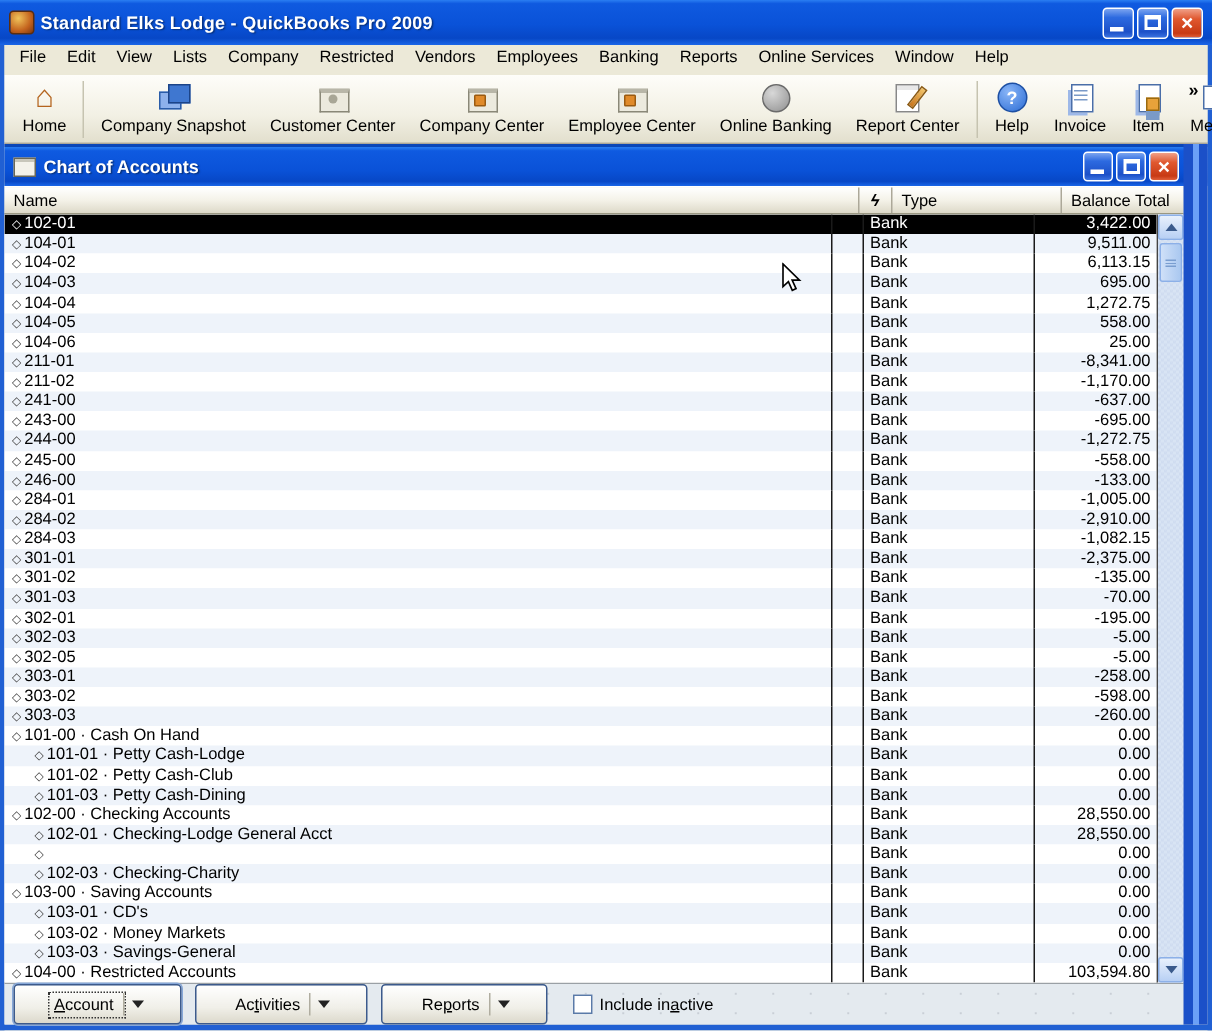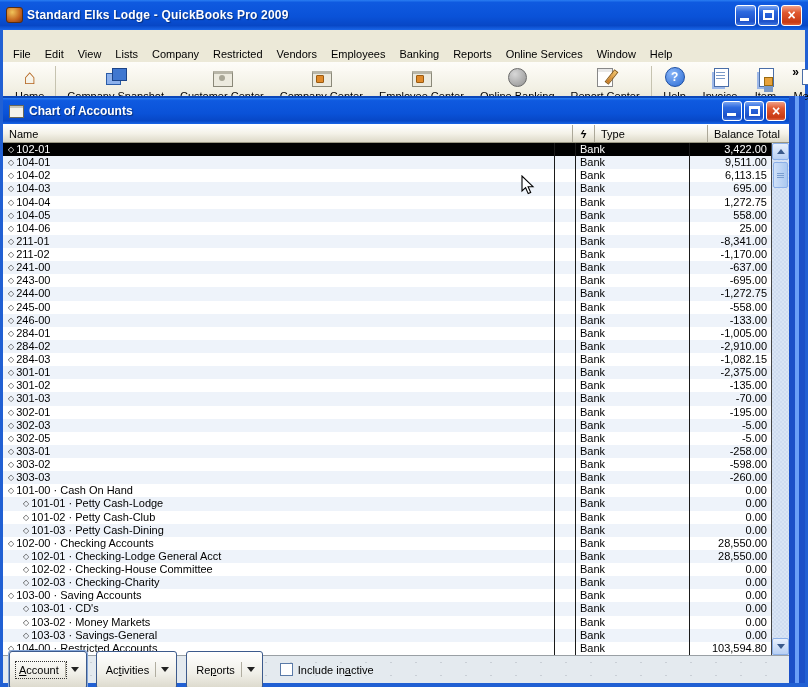--- a/index.html
+++ b/index.html
@@ -21,21 +21,21 @@
     background:linear-gradient(180deg,#7ba4f0 0%,#2d6ae0 30%,#1c50c8 80%,#3a72e0 100%); }
   .wbtn.close { background:linear-gradient(180deg,#f0a088 0%,#e0582f 35%,#c83a14 85%,#e0603a 100%); }
   .wbtn .min-glyph { position:absolute; left:4px; bottom:4px; width:9px; height:3px; background:#fff; }
   .wbtn .max-glyph { position:absolute; left:4px; top:4px; width:11px; height:10px; border:2px solid #fff; border-top-width:3px; }
   .wbtn .close-glyph { position:absolute; left:0; top:0; width:100%; height:100%; color:#fff; font-size:14px; font-weight:bold; text-align:center; line-height:19px; }
 
   
   .window-body { height:657px; border-left:3px solid #2160d3; border-right:3px solid #2160d3; border-bottom:4px solid #2160d3; position:relative; background:#ece9d8; }
 
   
-  .menubar { height:32px; background:#ece9d8; display:flex; align-items:flex-end; padding-left:3px; }
+  .menubar { height:20px; background:#ece9d8; display:flex; align-items:flex-start; padding-left:3px; }
   .menu-item { padding:2px 7px; cursor:default; }
 
   
   .toolbar { height:46px; background:linear-gradient(180deg,#fefdf9 0%,#f2f0e4 60%,#e2dfcd 100%);
     border-bottom:1px solid #aca899; display:flex; align-items:stretch; padding:1px 4px 0 4px; position:relative; }
   .tb-item { display:flex; flex-direction:column; align-items:center; justify-content:flex-start; padding:2px 8px 1px; }
   .tb-label { margin-top:1px; white-space:nowrap; }
   .tb-sep { width:1px; background:#c6c3b0; margin:3px 3px; }
   .tb-overflow { position:absolute; right:6px; top:3px; font-weight:bold; font-size:12px; }
 
@@ -106,22 +106,22 @@
   .arrow-up { width:0; height:0; border-left:4px solid transparent; border-right:4px solid transparent; border-bottom:5px solid #3a5a8c; }
   .arrow-down { width:0; height:0; border-left:4px solid transparent; border-right:4px solid transparent; border-top:5px solid #3a5a8c; }
   .sb-thumb { position:absolute; top:19px; width:15px; left:1px; height:26px; border-radius:2px; border:1px solid #8cb0e8;
     background:linear-gradient(90deg,#cfe0f8,#aac8f0); display:flex; align-items:center; justify-content:center; }
   .grip { width:7px; height:5px; border-top:1px solid #7a9ed0; border-bottom:1px solid #7a9ed0; background:linear-gradient(180deg,transparent 40%,#7a9ed0 40%,#7a9ed0 60%,transparent 60%); }
 
   
   .coa-footer { height:28px; margin-right:16px; background:#e4eaef; border-top:1px solid #9aa0a5;
     background-image:radial-gradient(#c9cfd6 1px, transparent 1px); background-size:25px 13px;
     display:flex; align-items:center; padding-left:6px; gap:9px; }
-  .xp-btn { height:38px; display:flex; align-items:center; border:1px solid #3c5a8c; border-radius:3px;
-    background:linear-gradient(180deg,#ffffff,#f0efe8 60%,#dcd9cc 100%); padding:0 7px; position:relative; font-size:11px; }
+  .xp-btn { height:27px; display:flex; align-items:center; border:1px solid #3c5a8c; border-radius:3px;
+    background:linear-gradient(180deg,#ffffff,#f0efe8 60%,#dcd9cc 100%); padding:0 24px; position:relative; font-size:11px; }
   .xp-btn .lbl { padding:1px 6px 1px 2px; }
   .xp-btn .dd-sep { width:0; height:15px; border-left:1px solid #b0ada0; margin-right:5px; }
   .xp-btn .dd-arrow { width:0; height:0; border-left:4px solid transparent; border-right:4px solid transparent; border-top:5px solid #222; }
   .xp-btn.default { box-shadow:0 0 0 1px #86a7d8; }
   .xp-btn.default .lbl { outline:1px dotted #333; outline-offset:1px; }
   .checkbox-wrap { display:flex; align-items:center; gap:5px; margin-left:8px; }
   .checkbox { width:13px; height:13px; background:#fff; border:1px solid #5a7aa8; }
   u { text-decoration:underline; }
 
   
@@ -531,21 +531,20 @@
                 <span class="diamond">◇</span>
                 <span>102-01 · Checking-Lodge General Acct</span>
               </span>
               <span class="cell cell-flash"></span>
               <span class="cell cell-type">Bank</span>
               <span class="cell cell-balance">28,550.00</span>
             </div>
             <div class="row">
               <span class="cell cell-name" style="padding-left: 20px;">
                 <span class="diamond">◇</span>
-                <span>102-02 · Checking-House Committee</span>
               </span>
               <span class="cell cell-flash"></span>
               <span class="cell cell-type">Bank</span>
               <span class="cell cell-balance">0.00</span>
             </div>
             <div class="row alt">
               <span class="cell cell-name" style="padding-left: 20px;">
                 <span class="diamond">◇</span>
                 <span>102-03 · Checking-Charity</span>
               </span>

